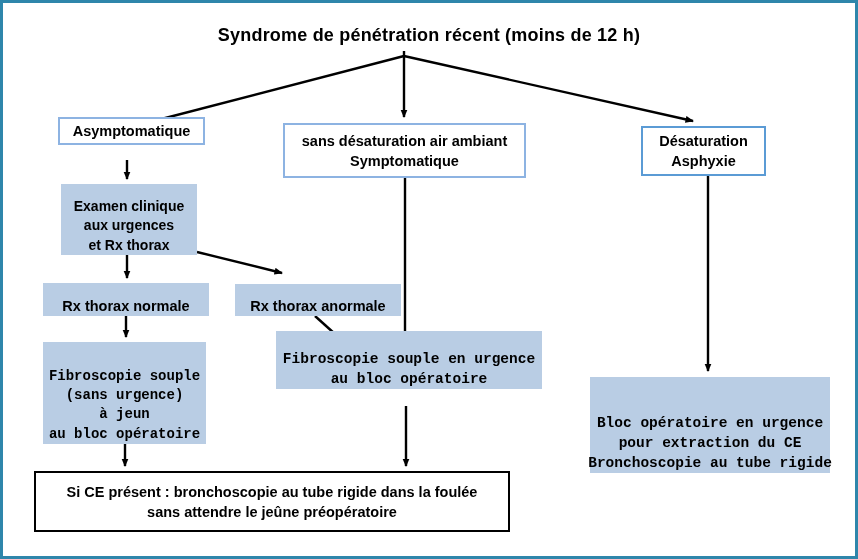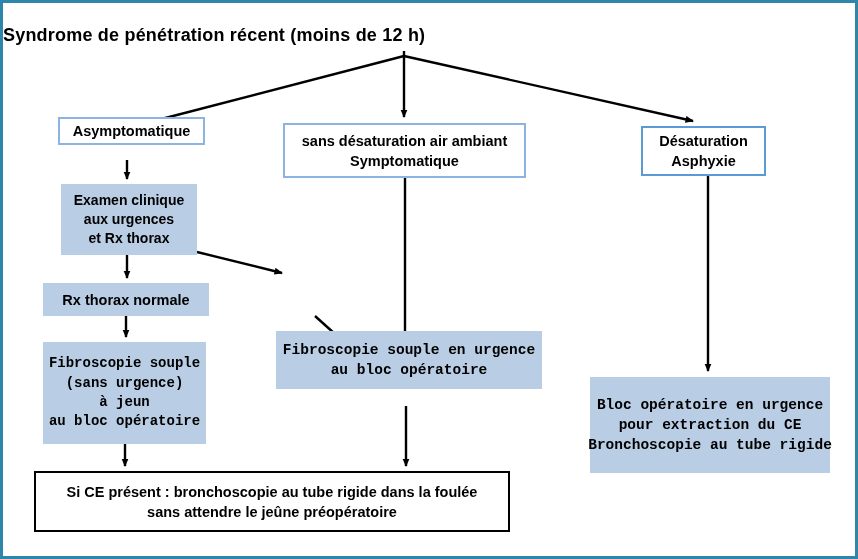--- a/index.html
+++ b/index.html
@@ -9,21 +9,21 @@
     height: 559px;
     box-sizing: border-box;
     background: #ffffff;
     border: 3px solid var(--frame-border, #2e86ab);
     font-family: "Liberation Sans", sans-serif;
     overflow: hidden;
   }
   .title {
     position: absolute;
     left: 0; right: 0; top: 22px;
-    text-align: left;
+    text-align: center;
     font-size: 18px;
     font-weight: bold;
     color: #000;
     letter-spacing: 0.2px;
   }
   .arrows {
     position: absolute;
     left: 0; top: 0;
     width: 858px; height: 559px;
     pointer-events: none;
@@ -35,21 +35,21 @@
     flex-direction: column;
     justify-content: center;
     align-items: center;
     text-align: center;
     font-weight: bold;
     font-size: 14.5px;
     line-height: 1.38;
     color: #000;
   }
   .node span { display: block; white-space: nowrap; }
-  .fill    { background: var(--node-fill, #b9cde4); }
+  .fill    { background: var(--node-fill, #b9cde4); justify-content: flex-end; }
   .outline { background: #ffffff; border: 2px solid var(--node-border-light, #8db3e2); }
   .outline.strong { border-color: var(--node-border-strong, #5b9bd5); }
   .final-box {
     background: #ffffff;
     border: 2.5px solid #000000;
     text-align: center;
   }
   
   #n-asym  { left: 55px;  top: 114px; width: 147px; height: 28px; }
   #n-symp  { left: 280px; top: 120px; width: 243px; height: 55px; }
@@ -108,20 +108,23 @@
   <div id="n-exam" class="node fill">
     <span>Examen clinique</span>
     <span>aux urgences</span>
     <span>et Rx thorax</span>
   </div>
 
   <div id="n-rxn" class="node fill">
     <span>Rx thorax normale</span>
   </div>
 
+  <div id="n-rxa" class="node fill">
+    <span>Rx thorax anormale</span>
+  </div>
 
   <div id="n-fibs" class="node fill">
     <span>Fibroscopie souple</span>
     <span>(sans urgence)</span>
     <span>à jeun</span>
     <span>au bloc opératoire</span>
   </div>
 
   <div id="n-fibu" class="node fill">
     <span>Fibroscopie souple en urgence</span>

